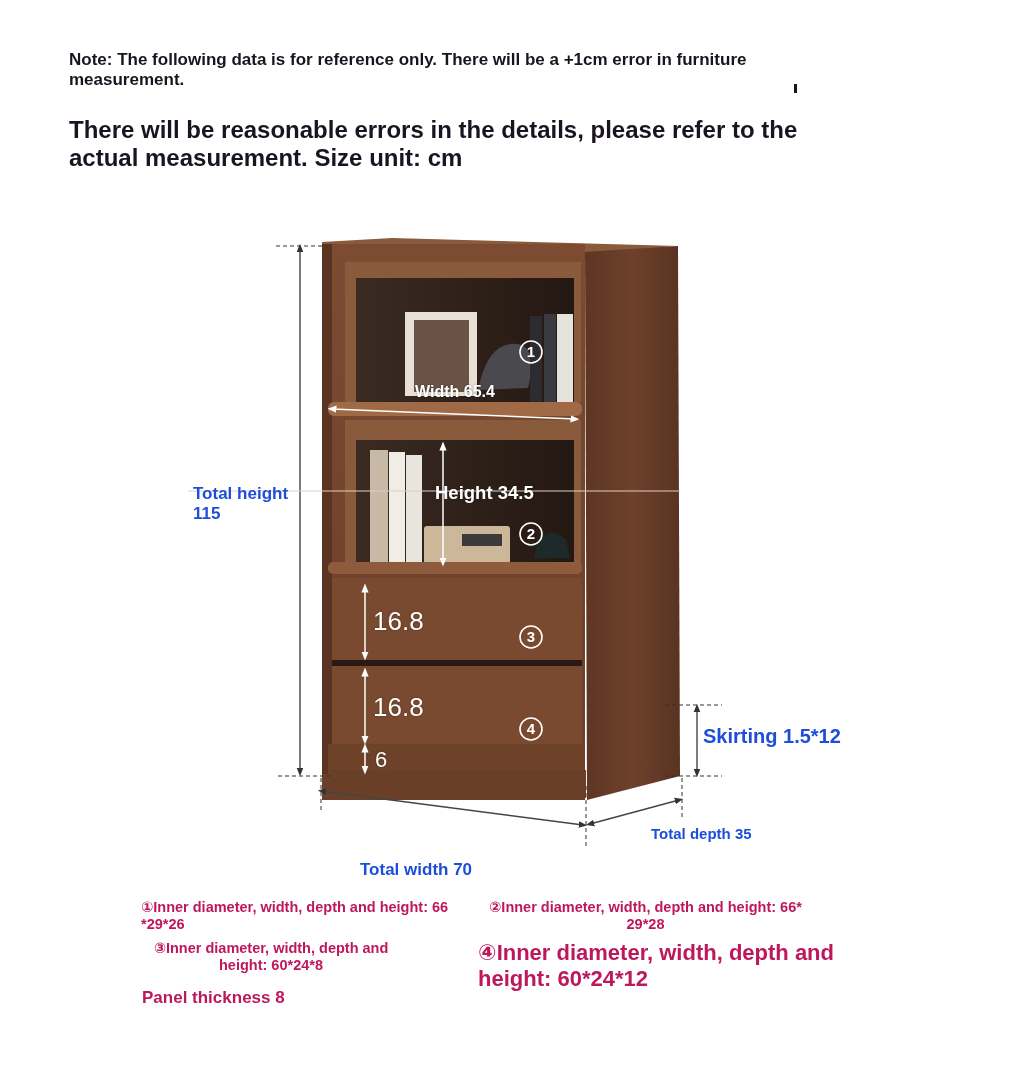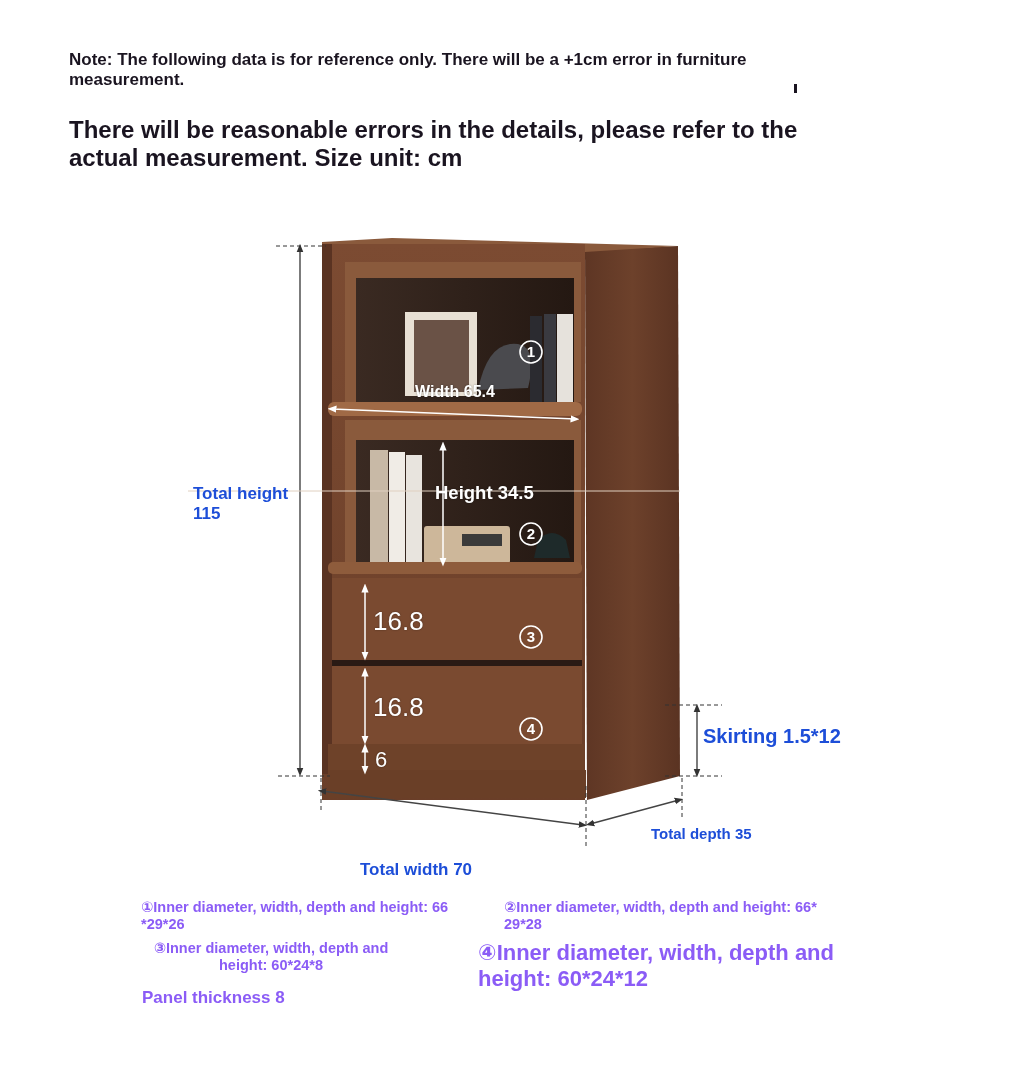--- a/index.html
+++ b/index.html
@@ -4,21 +4,21 @@
 <style>
   html,body{margin:0;padding:0;background:#fff;}
   body{width:1024px;height:1090px;position:relative;overflow:hidden;font-family:"Liberation Sans","DejaVu Sans",sans-serif;color:#1a1420;}
   .note{position:absolute;font-weight:bold;line-height:1.15;}
   .note1{left:69px;top:50px;font-size:17px;width:730px;}
   .note2{left:69px;top:116px;font-size:24px;width:740px;}
   .tick{position:absolute;left:794px;top:84px;width:3px;height:9px;background:#1a1420;}
   svg.diag{position:absolute;left:0;top:0;}
   .lbl{position:absolute;font-weight:bold;color:#1d4ed8;}
   .wlbl{position:absolute;font-weight:bold;color:#fff;text-shadow:0 0 2px rgba(0,0,0,.4);}
-  .spec{position:absolute;font-weight:bold;font-size:14.5px;line-height:1.18;color:#8b5cf6;}
+  .spec{position:absolute;font-weight:bold;font-size:14.5px;line-height:1.18;color:#be185d;}
   .spec.big{font-size:22px;line-height:1.2;}
 </style>
 </head>
 <body>
 
 <div class="note note1">Note: The following data is for reference only. There will be a +1cm error in furniture measurement.</div>
 <div class="tick"></div>
 <div class="note note2">There will be reasonable errors in the details, please refer to the actual measurement. Size unit: cm</div>
 
 <svg class="diag" width="1024" height="1090">
@@ -137,16 +137,16 @@
 <div class="wlbl" style="left:415px;top:383px;font-size:16px;">Width 65.4</div>
 <div class="wlbl" style="left:435px;top:482px;font-size:18.5px;">Height 34.5</div>
 <div class="wlbl" style="left:373px;top:606px;font-size:26px;font-weight:normal;">16.8</div>
 <div class="wlbl" style="left:373px;top:692px;font-size:26px;font-weight:normal;">16.8</div>
 <div class="wlbl" style="left:375px;top:747px;font-size:22px;font-weight:normal;">6</div>
 <div class="lbl" style="left:703px;top:725px;font-size:20px;text-align:right;">Skirting 1.5*12</div>
 <div class="lbl" style="left:360px;top:817px;font-size:17px;margin-top:43px;">Total width 70</div>
 <div class="lbl" style="left:609px;top:825px;font-size:15px;margin-left:42px;">Total depth 35</div>
 
 <div class="spec" style="left:141px;top:899px;width:330px;">①Inner diameter, width, depth and height: 66 *29*26</div>
-<div class="spec" style="left:504px;top:899px;width:335px;">②Inner diameter, width, depth and height: 66* 29*28</div>
+<div class="spec" style="left:478px;top:899px;width:335px;text-align:center;">②Inner diameter, width, depth and height: 66* 29*28</div>
 <div class="spec" style="left:141px;top:940px;width:260px;text-align:center;">③Inner diameter, width, depth and height: 60*24*8</div>
 <div class="spec big" style="left:478px;top:940px;width:360px;">④Inner diameter, width, depth and height: 60*24*12</div>
 <div class="spec" style="left:142px;top:988px;font-size:17px;">Panel thickness 8</div>
 
 </body></html>

